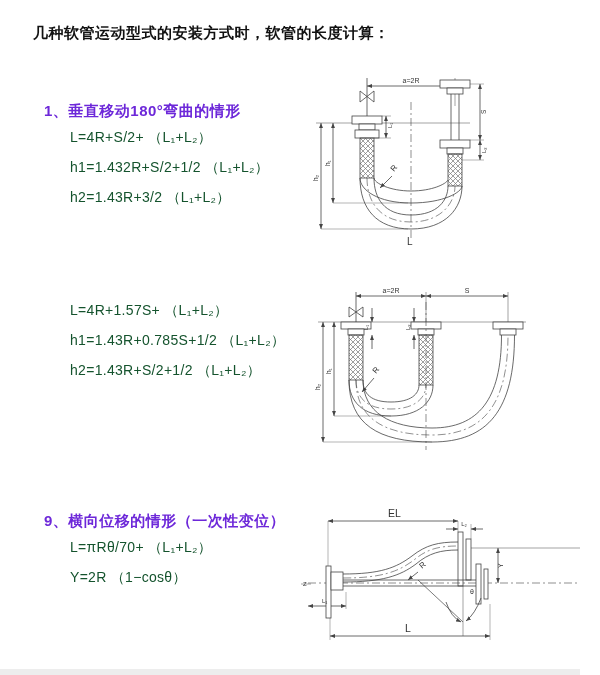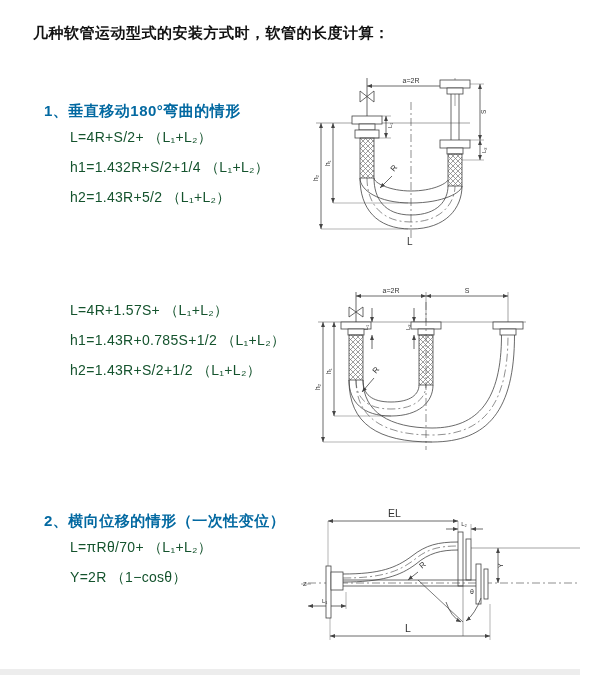--- a/index.html
+++ b/index.html
@@ -5,48 +5,48 @@
   html,body{margin:0;padding:0;background:#ffffff;}
   .page{
     position:relative;width:580px;height:675px;background:#ffffff;overflow:hidden;
     font-family:"Liberation Sans","DejaVu Sans",sans-serif;color:#1a1a1a;
   }
   .doc-title{
     position:absolute;left:33px;top:24px;font-size:15px;font-weight:bold;
     letter-spacing:0.5px;color:#111;
   }
   .section{position:absolute;left:44px;}
-  .sec-heading{font-size:15px;font-weight:bold;color:#0369a1;letter-spacing:0.5px;line-height:22px;}
+  .sec-heading{font-size:15px;font-weight:bold;color:#6d28d9;letter-spacing:0.5px;line-height:22px;}
   .formula{font-size:14px;color:#14532d;line-height:30px;padding-left:26px;letter-spacing:0.3px;white-space:nowrap;}
   .diagram{position:absolute;}
   svg text{fill:#333;font-family:"Liberation Sans","DejaVu Sans",sans-serif;}
   .scan-edge{position:absolute;left:0;bottom:0;width:600px;height:6px;background:#ededed;}
 </style>
 </head>
 <body>
 
 <div class="page">
 
   <div class="doc-title">几种软管运动型式的安装方式时，软管的长度计算：</div>
 
   <div class="section" style="top:100px;">
     <div class="sec-heading">1、垂直移动180°弯曲的情形</div>
     <div class="formula">L=4R+S/2+ （L₁+L₂）</div>
-    <div class="formula">h1=1.432R+S/2+1/4 （L₁+L₂）</div>
-    <div class="formula">h2=1.43R+5/2 （L₁+L₂）</div>
+    <div class="formula">h1=1.432R+S/2+1/2 （L₁+L₂）</div>
+    <div class="formula">h2=1.43R+3/2 （L₁+L₂）</div>
   </div>
 
   <div class="section" style="top:295px;">
     <div class="formula">L=4R+1.57S+ （L₁+L₂）</div>
     <div class="formula">h1=1.43R+0.785S+1/2 （L₁+L₂）</div>
     <div class="formula">h2=1.43R+S/2+1/2 （L₁+L₂）</div>
   </div>
 
   <div class="section" style="top:510px;">
-    <div class="sec-heading">2、横向位移的情形（一次性变位）</div>
+    <div class="sec-heading">9、横向位移的情形（一次性变位）</div>
     <div class="formula">L=πRθ/70+ （L₁+L₂）</div>
     <div class="formula">Y=2R （1−cosθ）</div>
   </div>
 
   <svg class="diagram" style="left:308px;top:66px;" width="280" height="185" viewBox="0 0 280 185">
     <defs>
       <marker id="ar-a" viewBox="0 0 10 10" refX="9" refY="5" markerWidth="7" markerHeight="7" orient="auto-start-reverse">
         <path d="M0,1.5 L9,5 L0,8.5 z" fill="#444" stroke="none"></path>
       </marker>
       <pattern id="hx-a" width="5" height="5" patternUnits="userSpaceOnUse">

